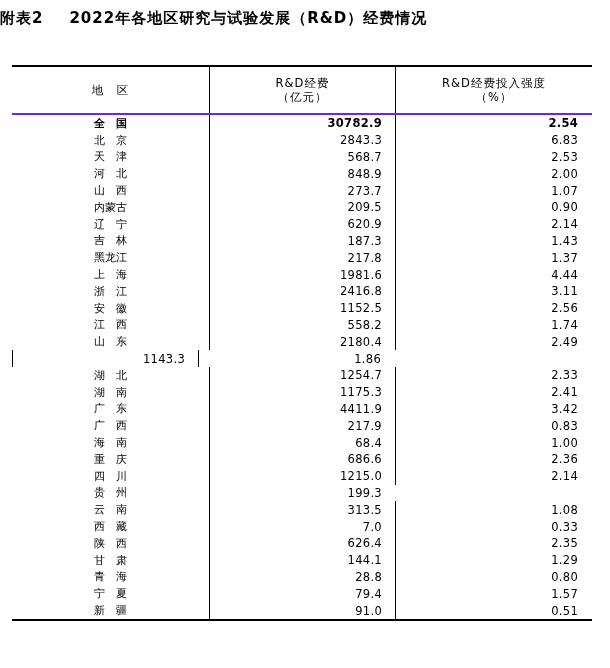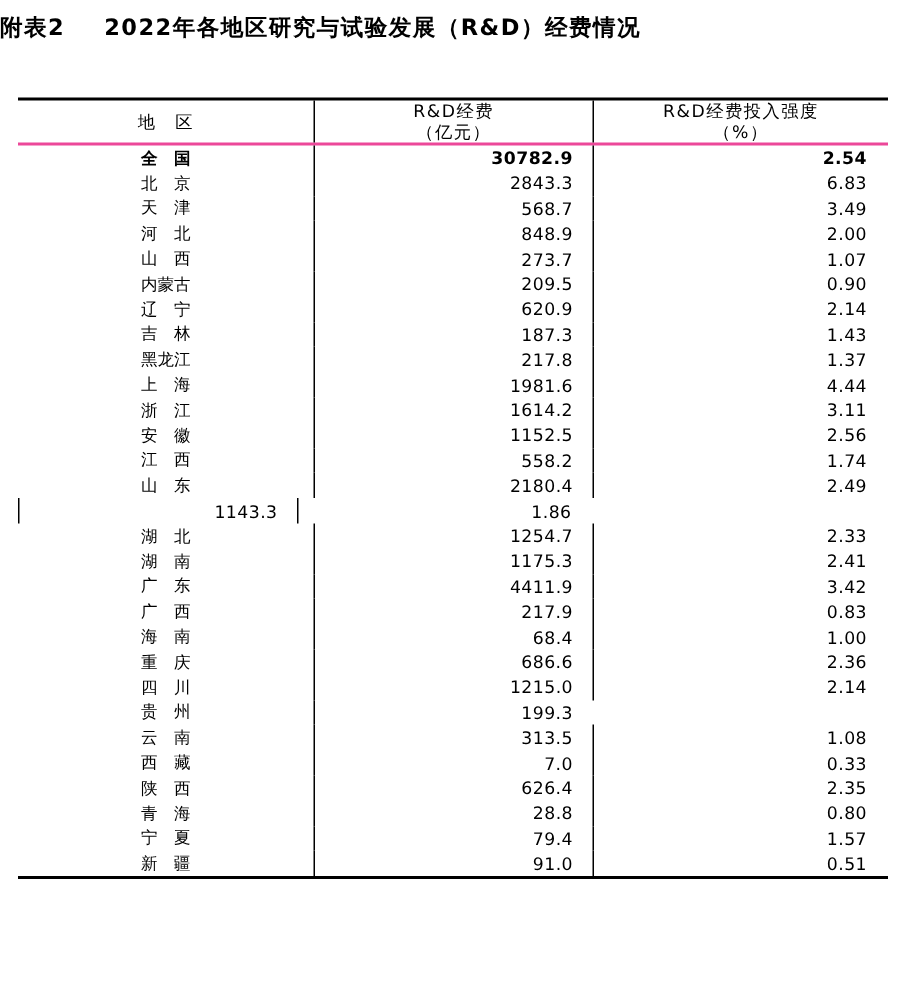--- a/index.html
+++ b/index.html
@@ -27,22 +27,22 @@
     position: absolute;
     left: 12px; top: 65px;
     width: 580px;
     border-top: 2px solid #000;
     border-bottom: 2.4px solid #000;
     background: #ffffff;
   }
 
   .thead {
     display: flex;
-    height: 30px;
-    border-bottom: 2px solid #ec4899;
+    height: 48px;
+    border-bottom: 2px solid #6d28d9;
     align-items: stretch;
   }
   .th {
     display: flex;
     flex-direction: column;
     justify-content: center;
     align-items: center;
     text-align: center;
     font-size: 11.5px;
     line-height: 14px;
@@ -99,21 +99,21 @@
           <div class="cell col-intensity num">2.54</div>
         </div>
         <div class="trow">
           <div class="cell col-region">北　京</div>
           <div class="cell col-rd num">2843.3</div>
           <div class="cell col-intensity num">6.83</div>
         </div>
         <div class="trow">
           <div class="cell col-region">天　津</div>
           <div class="cell col-rd num">568.7</div>
-          <div class="cell col-intensity num">3.49</div>
+          <div class="cell col-intensity num">2.53</div>
         </div>
         <div class="trow">
           <div class="cell col-region">河　北</div>
           <div class="cell col-rd num">848.9</div>
           <div class="cell col-intensity num">2.00</div>
         </div>
         <div class="trow">
           <div class="cell col-region">山　西</div>
           <div class="cell col-rd num">273.7</div>
           <div class="cell col-intensity num">1.07</div>
@@ -138,21 +138,21 @@
           <div class="cell col-rd num">217.8</div>
           <div class="cell col-intensity num">1.37</div>
         </div>
         <div class="trow">
           <div class="cell col-region">上　海</div>
           <div class="cell col-rd num">1981.6</div>
           <div class="cell col-intensity num">4.44</div>
         </div>
         <div class="trow">
           <div class="cell col-region">浙　江</div>
-          <div class="cell col-rd num">1614.2</div>
+          <div class="cell col-rd num">2416.8</div>
           <div class="cell col-intensity num">3.11</div>
         </div>
         <div class="trow">
           <div class="cell col-region">安　徽</div>
           <div class="cell col-rd num">1152.5</div>
           <div class="cell col-intensity num">2.56</div>
         </div>
         <div class="trow">
           <div class="cell col-region">江　西</div>
           <div class="cell col-rd num">558.2</div>
@@ -215,20 +215,25 @@
           <div class="cell col-region">西　藏</div>
           <div class="cell col-rd num">7.0</div>
           <div class="cell col-intensity num">0.33</div>
         </div>
         <div class="trow">
           <div class="cell col-region">陕　西</div>
           <div class="cell col-rd num">626.4</div>
           <div class="cell col-intensity num">2.35</div>
         </div>
         <div class="trow">
+          <div class="cell col-region">甘　肃</div>
+          <div class="cell col-rd num">144.1</div>
+          <div class="cell col-intensity num">1.29</div>
+        </div>
+        <div class="trow">
           <div class="cell col-region">青　海</div>
           <div class="cell col-rd num">28.8</div>
           <div class="cell col-intensity num">0.80</div>
         </div>
         <div class="trow">
           <div class="cell col-region">宁　夏</div>
           <div class="cell col-rd num">79.4</div>
           <div class="cell col-intensity num">1.57</div>
         </div>
         <div class="trow">

